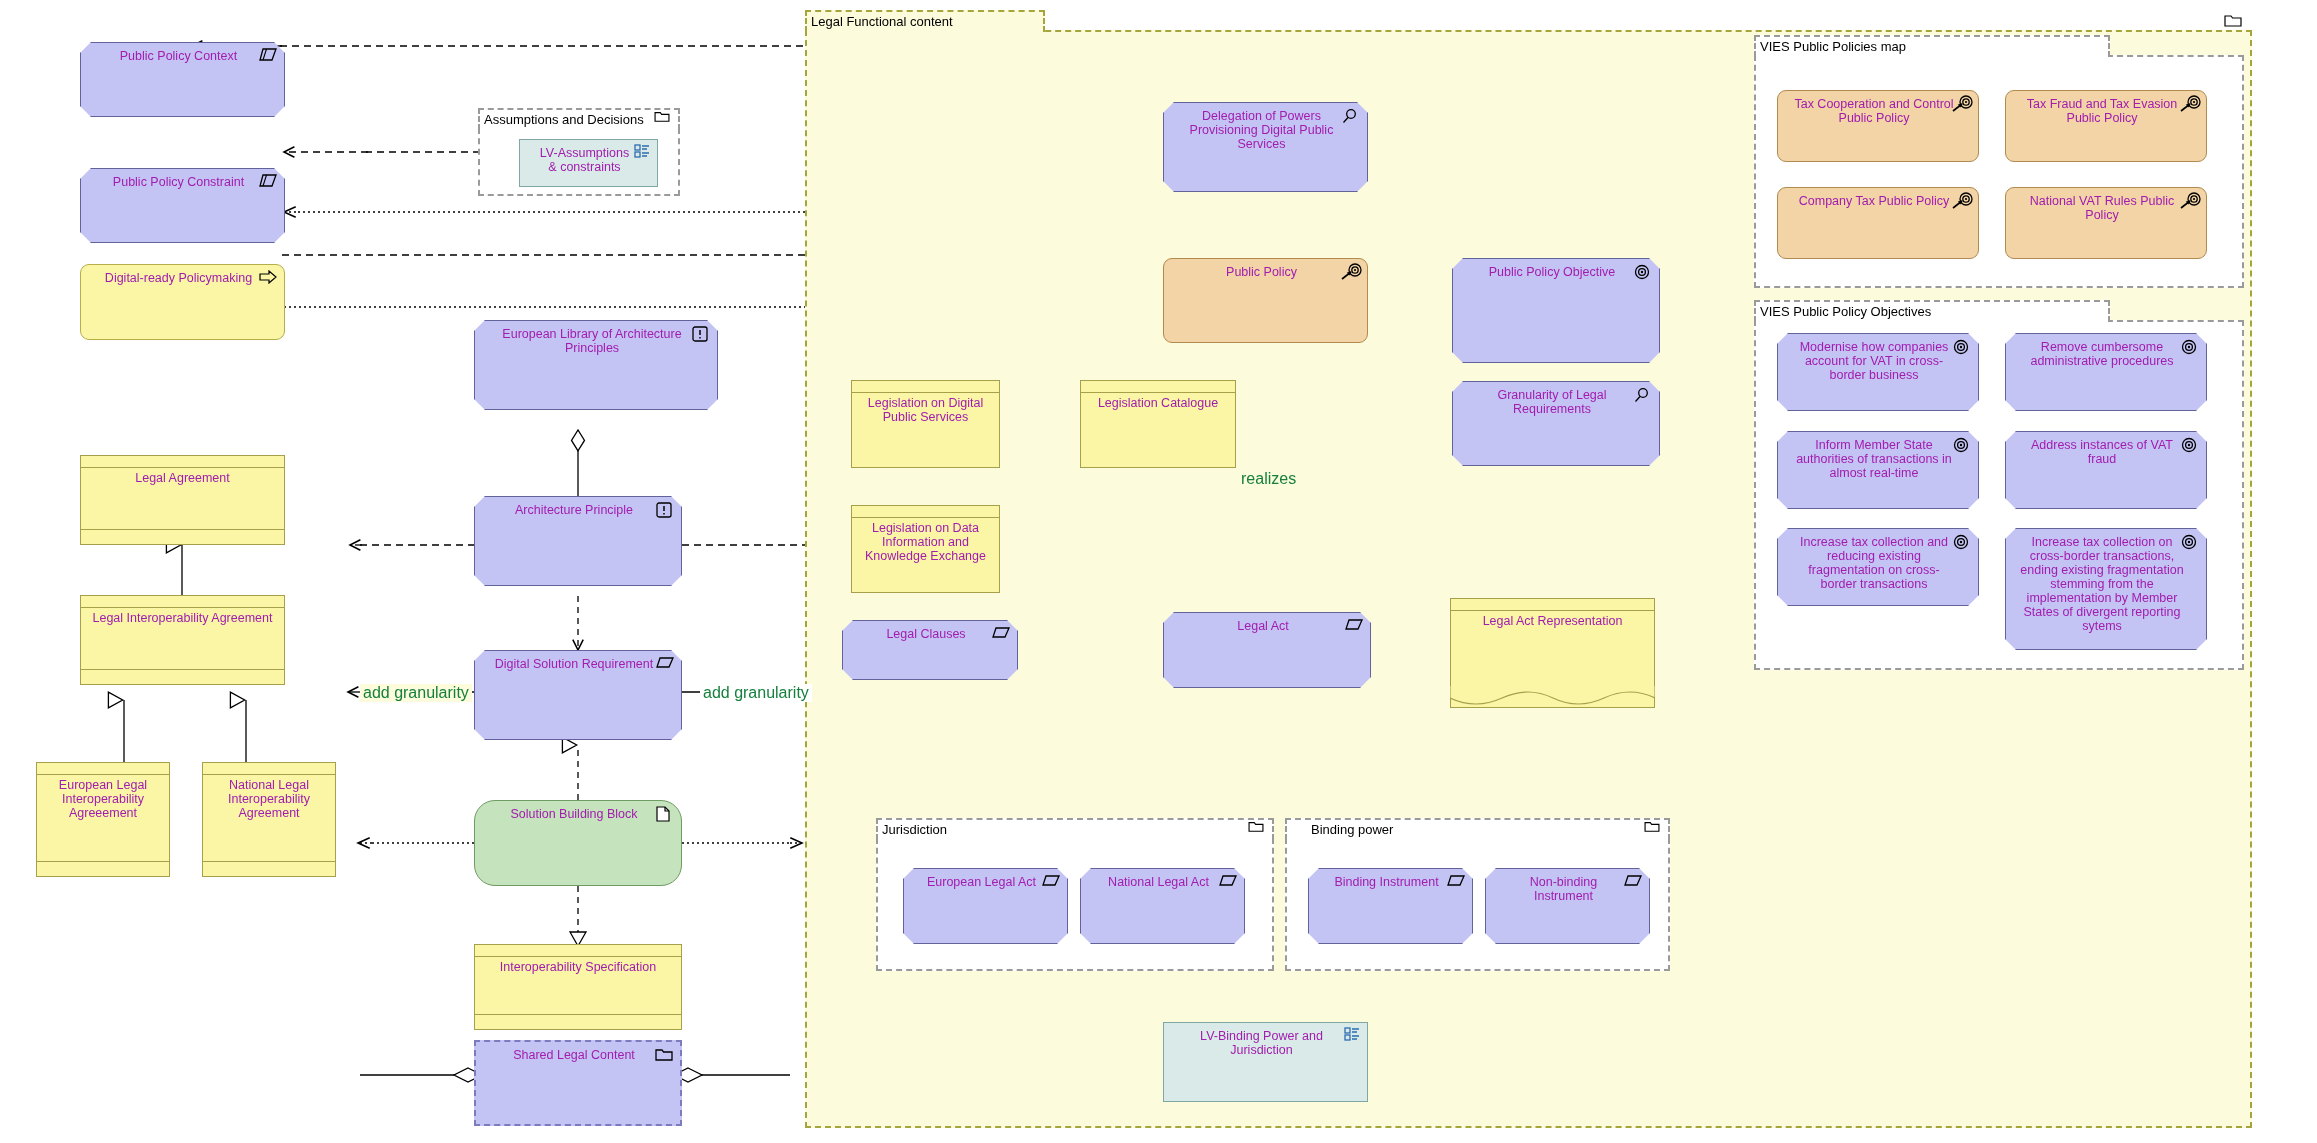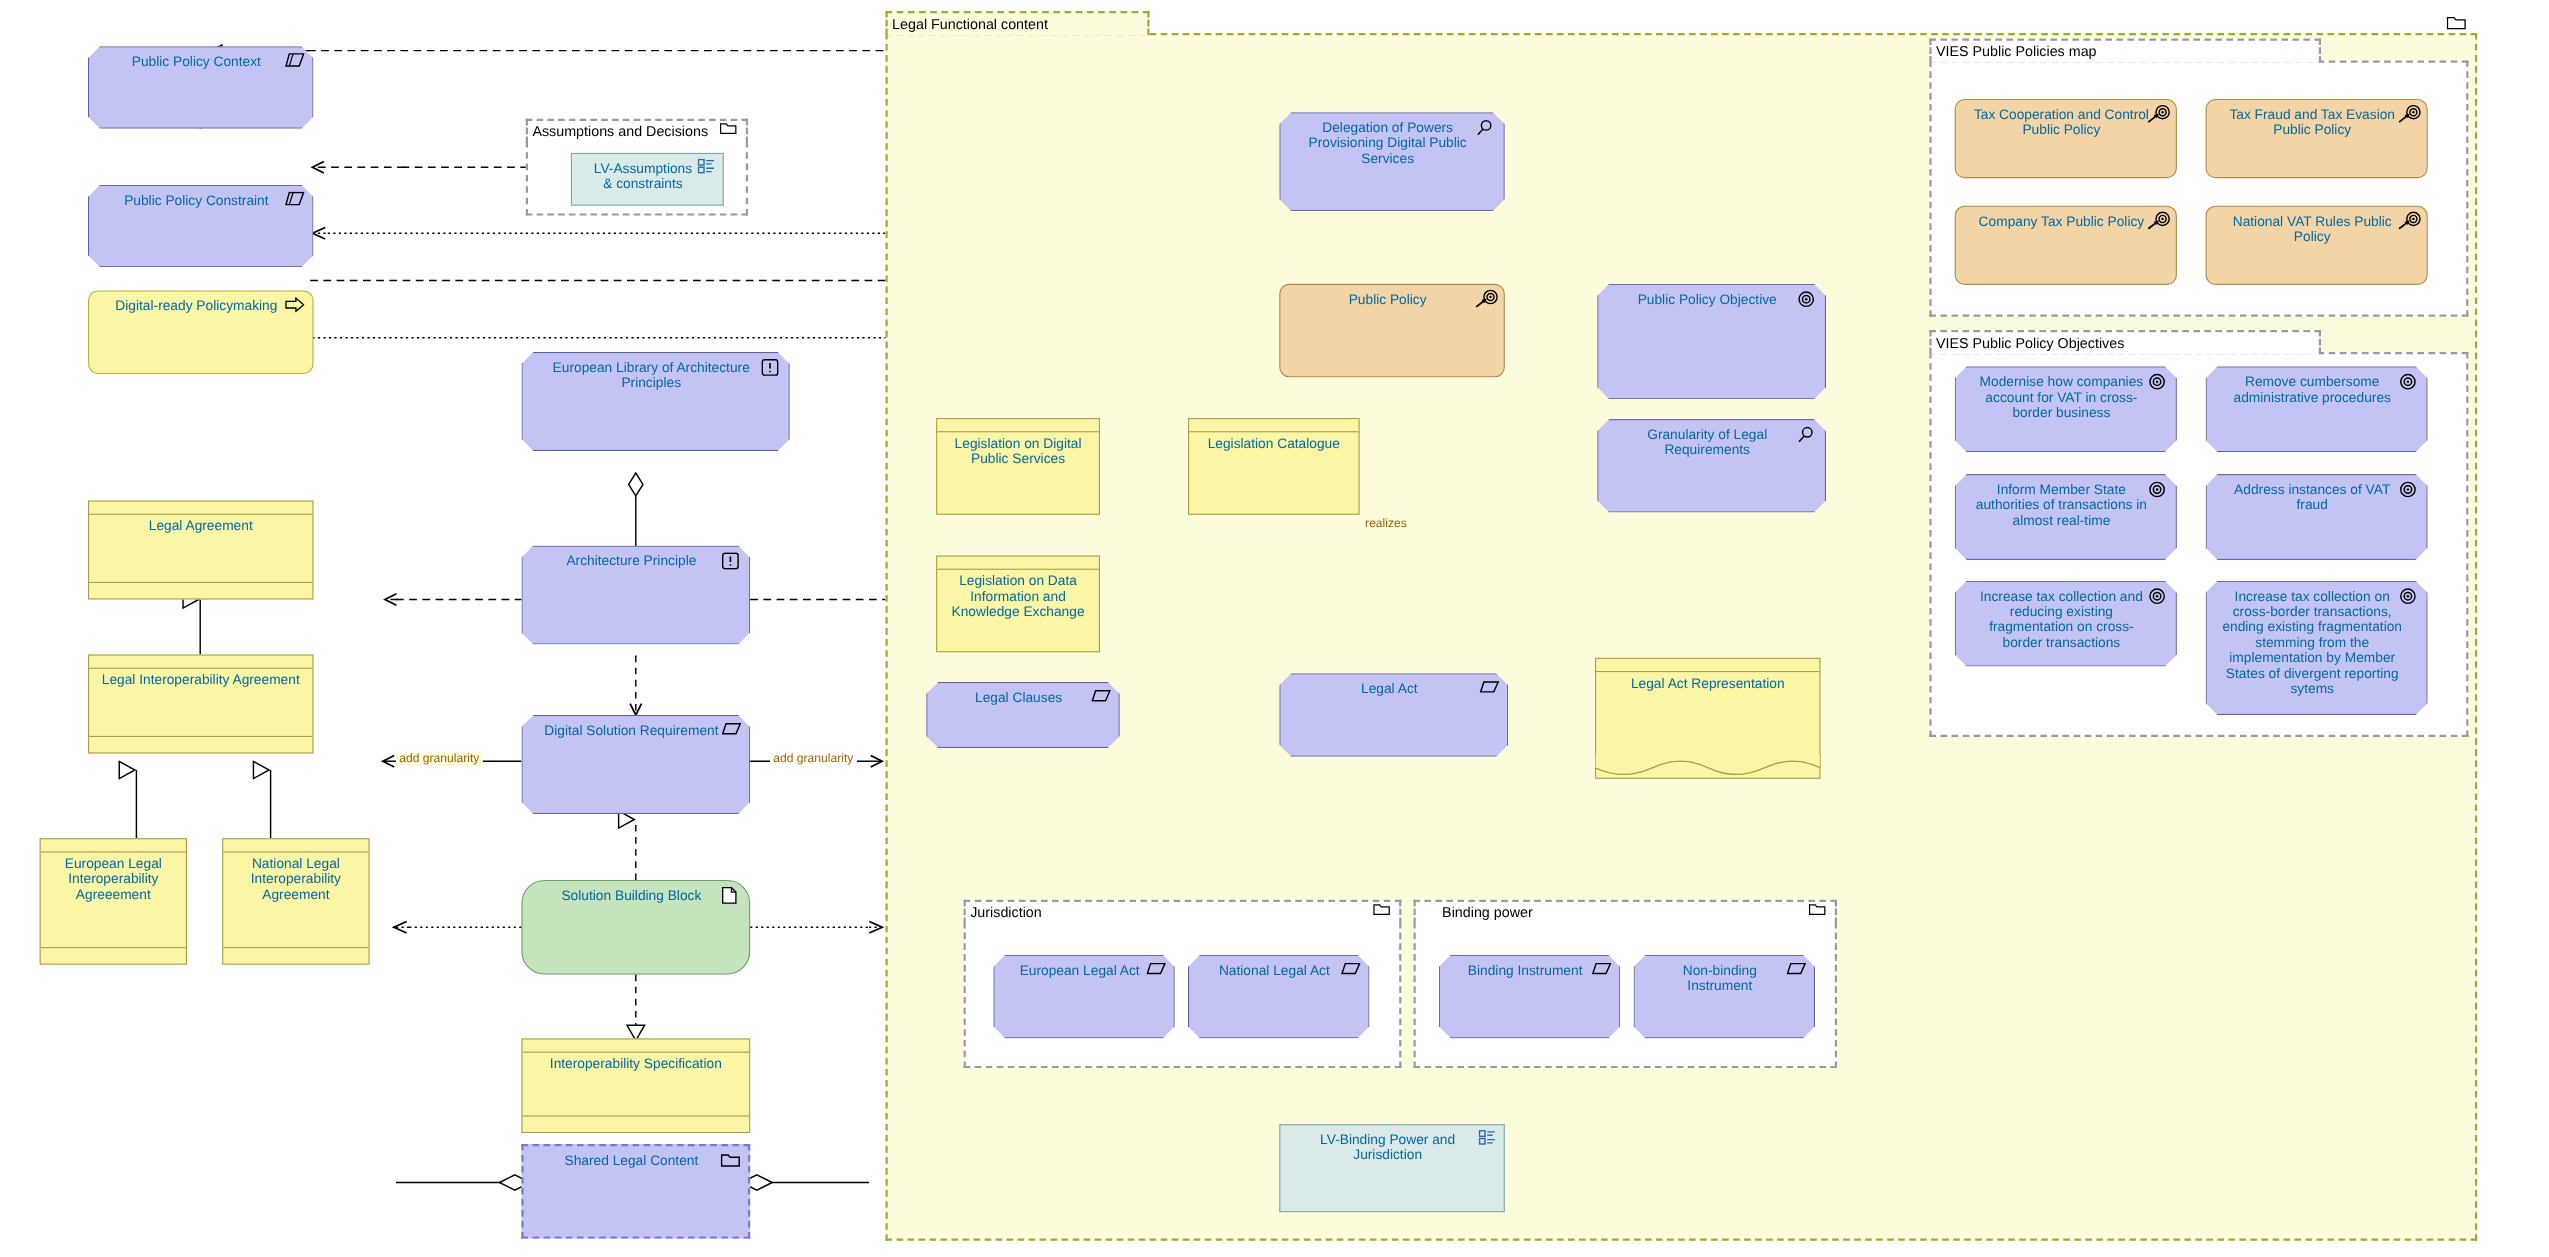--- a/index.html
+++ b/index.html
@@ -18,21 +18,21 @@
     position:absolute;left:-2px;top:-22px;height:22px;border:2px dashed #9a9a9a;
     border-bottom:none;background:#ffffff;box-sizing:border-box;
   }
   .group-tab span,.group-tab-white span{
     display:block;line-height:20px;font-size:13px;padding-left:4px;white-space:nowrap;color:#000;
   }
 
   
   .el{
     box-sizing:border-box;border:1px solid #5a5a8c;
-    font-size:12.5px;color:#0369a1;text-align:center;
+    font-size:12.5px;color:#a21caf;text-align:center;
     padding-top:6px;line-height:14px;
   }
   .el .lbl{display:block;padding:0 22px 0 14px;}
   .el.oct{background:#c4c4f4;border-color:#63639b;
     clip-path:polygon(11px 0,calc(100% - 11px) 0,100% 11px,100% calc(100% - 11px),
                       calc(100% - 11px) 100%,11px 100%,0 calc(100% - 11px),0 11px);}
   .el.round{background:#f2d4a7;border-color:#b08a4f;border-radius:9px;}
   .el.yrrect{background:#fbf6a6;border-color:#b5ae4a;border-radius:9px;}
   .el.teal{background:#d9eae8;border-color:#7fa8a4;}
   .el.green{background:#c5e3bc;border-color:#6f9c63;}
@@ -49,21 +49,21 @@
   .el.doc .bar-t{position:absolute;left:0;right:0;top:11px;border-top:1px solid #a6a04a;}
   .el.doc .lbl{display:block;padding:15px 10px 0 10px;}
   .wave{position:absolute;left:-1px;right:-1px;bottom:-1px;height:22px;}
 
   
   .eicon{position:absolute;right:7px;top:5px;width:18px;height:16px;}
   .eicon svg{display:block;}
 
   
   #wires{position:absolute;left:0;top:0;width:2317px;height:1143px;pointer-events:none;}
-  .wlabel{position:absolute;font-size:11px;color:#a16207;background:#fcfcdc;padding:0 3px;white-space:nowrap;}
+  .wlabel{position:absolute;font-size:16px;color:#15803d;background:#fcfcdc;padding:0 3px;white-space:nowrap;}
 </style>
 </head>
 <body>
 
 <div id="canvas">
 
   <svg id="wires" viewBox="0 0 2317 1143">
     <defs>
       <marker id="hollowTri" markerWidth="14" markerHeight="14" refX="12" refY="6" orient="auto">
         <path d="M1,1 L12,6 L1,11 z" fill="#fff" stroke="#000" stroke-width="1"></path>

